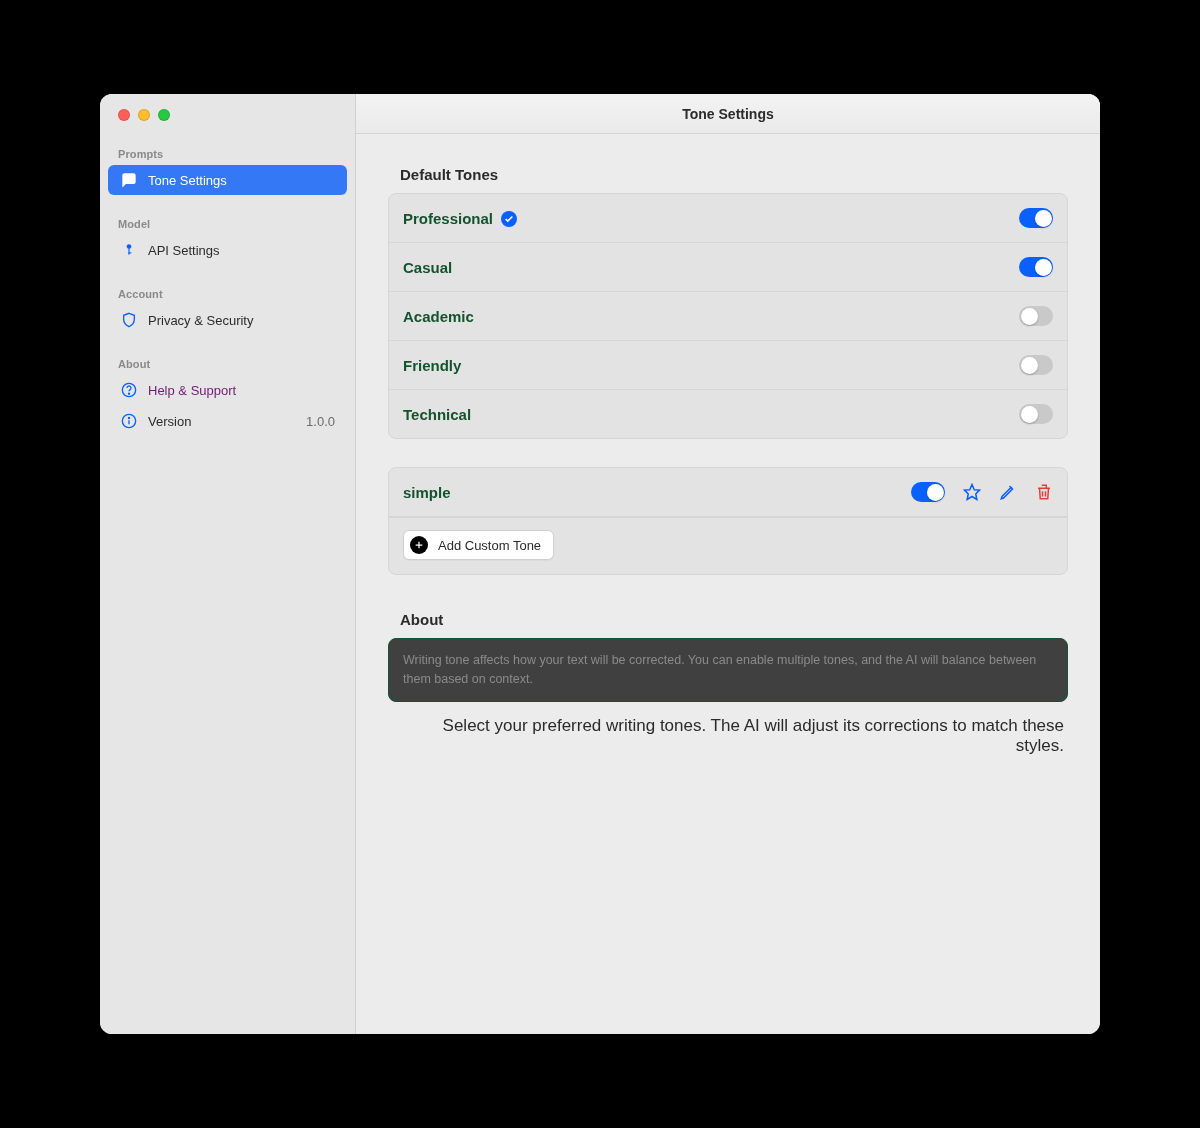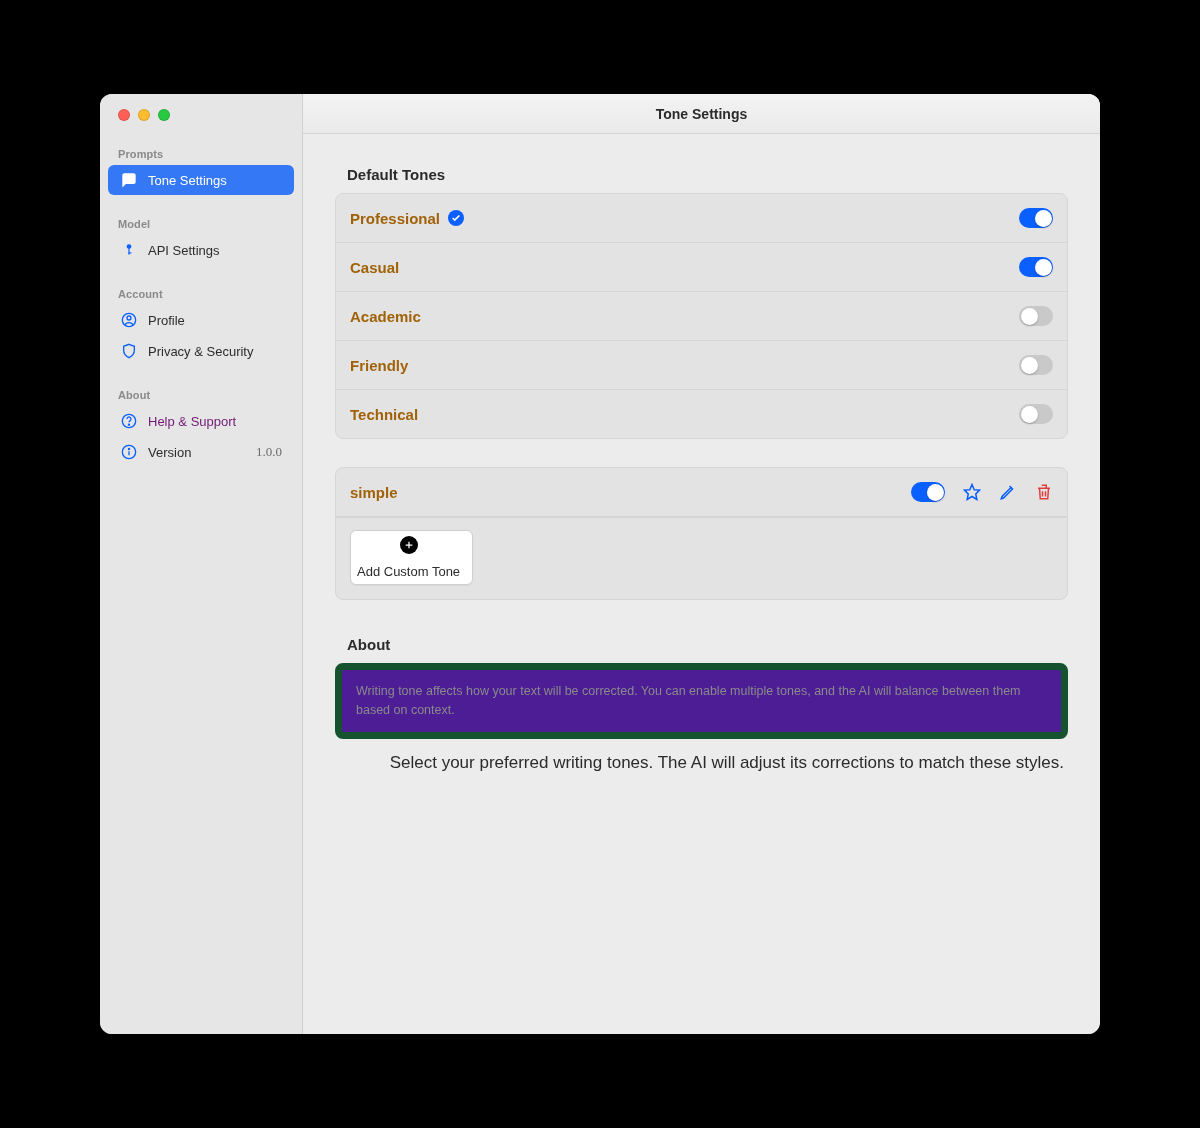--- a/index.html
+++ b/index.html
@@ -23,21 +23,21 @@
     overflow: hidden;
     position: relative;
   }
   .traffic { display: flex; gap: 8px; padding-left: 18px; position: absolute; top: 15px; }
   .traffic .dot { width: 12px; height: 12px; border-radius: 50%; }
   .dot.red { background: #ff5f57; border: 0.5px solid rgba(0,0,0,0.12); }
   .dot.yellow { background: #febc2e; border: 0.5px solid rgba(0,0,0,0.12); }
   .dot.green { background: #28c840; border: 0.5px solid rgba(0,0,0,0.12); }
 
   .sidebar {
-    width: 203px;
+    width: 256px;
     background: #e6e6e6;
     padding-top: 48px;
     border-right: 1px solid #d0d0d0;
     flex-shrink: 0;
   }
   .sb-section-label {
     font-size: 11px;
     font-weight: 600;
     color: #8a8a8a;
     padding: 6px 18px 4px;
@@ -51,21 +51,21 @@
     margin: 1px 8px;
     border-radius: 6px;
     font-size: 13px;
     color: #2c2c2c;
     cursor: default;
   }
   .sb-item.selected { background: #3478f6; color: #fff; }
   .sb-item.selected .sb-icon svg { stroke: #fff; fill: #fff; }
   .sb-item.accent .sb-label { color: #701a75; }
   .sb-icon { width: 18px; height: 18px; display:flex; align-items:center; justify-content:center; flex-shrink:0;}
-  .sb-trail { margin-left: auto; color: #6b6b6b; font-size: 13px; font-family: Liberation Serif, serif; }
+  .sb-trail { margin-left: auto; color: #6b6b6b; font-size: 13px; }
   .sb-group-gap { height: 16px; }
 
   .content {
     flex: 1;
     display: flex;
     flex-direction: column;
     background: #ececec;
   }
   .content-header {
     height: 40px;
@@ -97,23 +97,23 @@
   .row {
     display: flex;
     align-items: center;
     padding: 14px 14px;
     border-bottom: 1px solid #d6d6d6;
   }
   .row:last-child { border-bottom: none; }
   .row-label {
     font-size: 15px;
     font-weight: 700;
-    color: #a16207;
-    display: flex;
-    align-items: center;
+    color: #14532d;
+    display: flex;
+    align-items: flex-end;
     gap: 8px;
   }
   .badge-check {
     width: 16px; height: 16px; border-radius: 50%; background: #0a60ff;
     display:flex; align-items:center; justify-content:center;
   }
   .row-actions { margin-left: auto; display: flex; align-items:center; gap: 18px; }
 
   .toggle {
     width: 34px; height: 20px; border-radius: 20px; position: relative;
@@ -130,29 +130,28 @@
   .toggle.on::after { left: 15.5px; }
 
   .icon-btn { width: 18px; height: 18px; display:flex; align-items:center; justify-content:center; cursor:default;}
 
   .add-btn {
     display: inline-flex; align-items:center; gap:10px;
     background: #fff; border: 1px solid #cfcfcf; border-radius: 6px;
     padding: 5px 12px 5px 6px; font-size: 13px; color:#2b2b2b;
     margin: 12px 14px 14px;
     box-shadow: 0 1px 1px rgba(0,0,0,0.04);
-    flex-direction: column;
   }
   .add-btn .plus {
     width:18px; height:18px; border-radius:50%; background:#000; color:#fff;
     display:flex; align-items:center; justify-content:center; font-weight:700;
   }
 
   .about-card {
-    background:#4c1d95; border:7px solid #14532d; border-radius:8px;
+    background:#404040; border:1px solid #14532d; border-radius:8px;
     padding: 12px 14px; color:#8a8a8a; font-size:12.5px; line-height:1.5;
   }
   .footer-note {
     text-align: right;
     font-size: 17px;
     color: #2b2b2b;
     margin-top: 14px;
     padding: 0 4px;
   }
   .section-gap { height: 28px; }
@@ -187,30 +186,20 @@
             <circle cx="12" cy="6" r="4"></circle>
             <rect x="11" y="8" width="2" height="12"></rect>
             <rect x="11" y="16" width="5" height="2"></rect>
           </svg>
       </span>
       <span class="sb-label">API Settings</span>
     </div>
 
     <div class="sb-group-gap"></div>
     <div class="sb-section-label">Account</div>
-    <div class="sb-item">
-      <span class="sb-icon">
-        <svg width="16" height="16" viewBox="0 0 24 24" fill="none" stroke="#0a60ff" stroke-width="2">
-            <circle cx="12" cy="12" r="10"></circle>
-            <circle cx="12" cy="9" r="3"></circle>
-            <path d="M6 20c1-3 4-4 6-4s5 1 6 4"></path>
-          </svg>
-      </span>
-      <span class="sb-label">Profile</span>
-    </div>
     <div class="sb-item">
       <span class="sb-icon">
         <svg width="16" height="16" viewBox="0 0 24 24" fill="none" stroke="#0a60ff" stroke-width="2">
             <path d="M12 2l8 3v6c0 5-3.5 9-8 11-4.5-2-8-6-8-11V5l8-3z"></path>
           </svg>
       </span>
       <span class="sb-label">Privacy &amp; Security</span>
     </div>
 
     <div class="sb-group-gap"></div>

